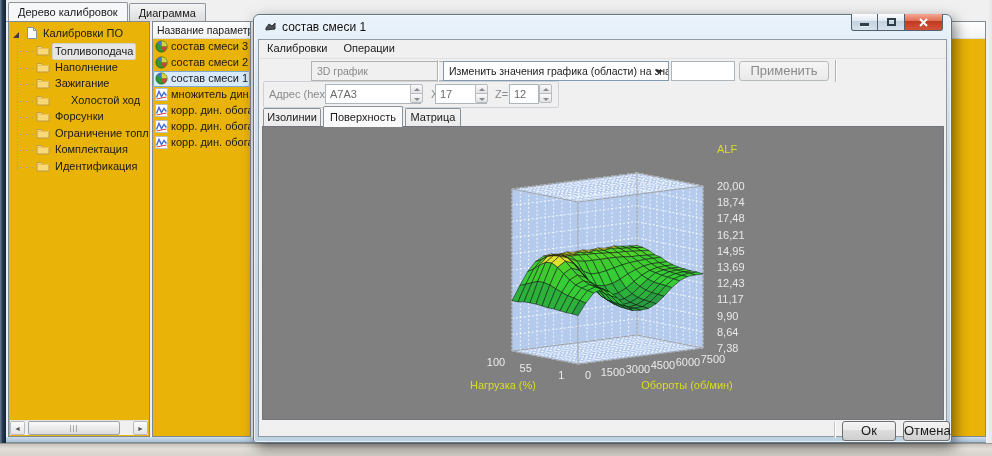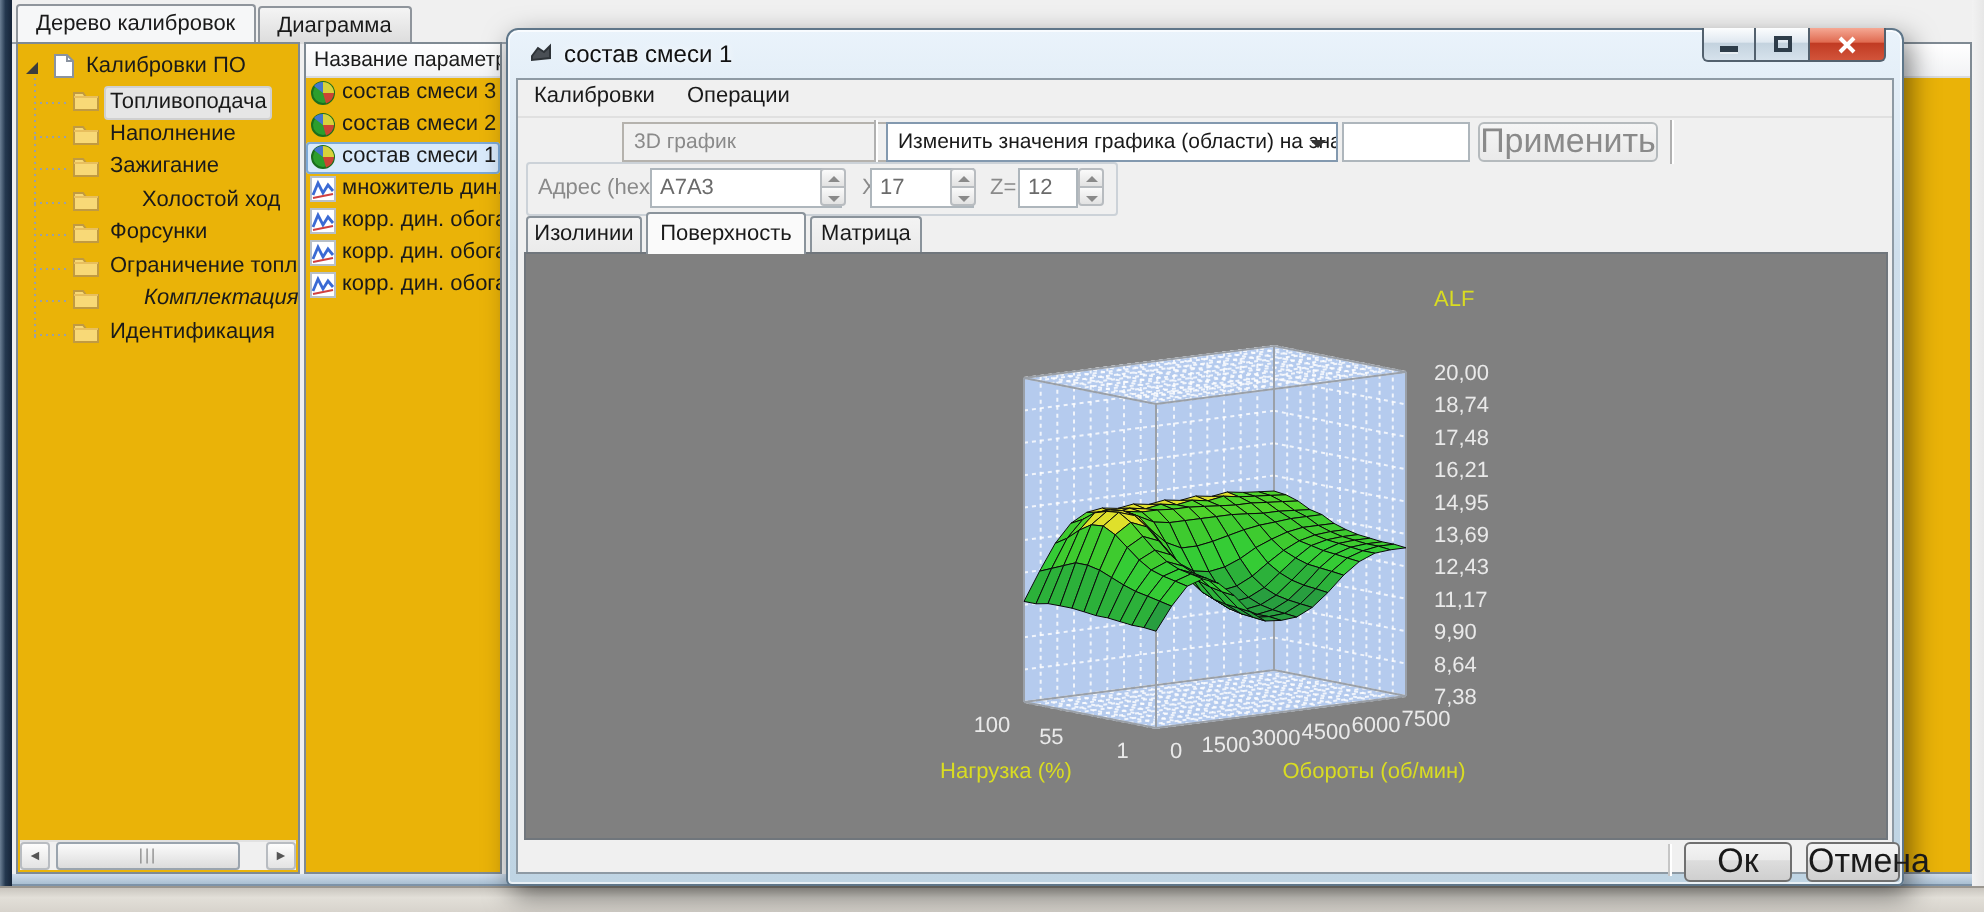--- a/index.html
+++ b/index.html
@@ -71,21 +71,21 @@
   .combo{position:absolute;height:20px;border:1px solid #8399af;background:#fff;line-height:18px;
     padding:0 18px 0 5px;white-space:nowrap;overflow:hidden;font-size:10.5px;}
   .combo .arrow{position:absolute;right:5px;top:8px;width:0;height:0;
     border-left:4px solid transparent;border-right:4px solid transparent;border-top:4px solid #333;}
   .combo.disabled{background:#f0f0f0;border-color:#b5b2ad;color:#8a8a8a;}
   .combo.disabled .arrow{border-top-color:#a0a0a0;}
   .tb-sep{position:absolute;width:2px;height:22px;border-left:1px solid #b0b0b0;border-right:1px solid #ffffff;}
   .textfield{position:absolute;height:20px;border:1px solid #aeb6bc;background:#fff;padding:0 4px;font-size:11px;
     font-family:"Liberation Sans","DejaVu Sans",sans-serif;}
   .btn{position:absolute;height:20px;border:1px solid #707070;border-radius:3px;text-align:center;line-height:18px;
-    background:linear-gradient(#f4f4f4,#ebebeb 45%,#dddddd 46%,#cfcfcf);font-size:17px;}
+    background:linear-gradient(#f4f4f4,#ebebeb 45%,#dddddd 46%,#cfcfcf);font-size:13px;}
   .btn.disabled{border-color:#b5babd;background:linear-gradient(#f5f5f5,#eaeaea);color:#8a8a8a;}
   
   .grp{position:absolute;border:1px solid #ccd2d8;border-radius:2px;background:transparent;}
   .dim-label{position:absolute;color:#8a8a8a;white-space:nowrap;}
   .spin{position:absolute;width:13px;height:20px;}
   .spin .u,.spin .d{position:absolute;left:0;width:13px;height:10px;border:1px solid #b8bcc0;
     background:linear-gradient(#fafafa,#e2e2e2);}
   .spin .u{top:0;border-radius:2px 2px 0 0;}
   .spin .d{top:9px;border-radius:0 0 2px 2px;}
   .spin i{position:absolute;left:3px;width:0;height:0;border-left:3px solid transparent;border-right:3px solid transparent;}
@@ -169,21 +169,21 @@
               <path d="M1,4.5 h12" stroke="#e8bf5e"></path>
             </svg></span>
           <span class="tree-label" style="position: absolute; left: 43px; top: 0px;">Ограничение топливопод</span>
         </div>
         <div class="tree-row" style="top: 120px;">
           <span class="dotline-h" style="left: 8px; top: 8px; width: 18px;"></span>
           <span style="position: absolute; left: 27px; top: 1px;"><svg width="14" height="12">
               <path d="M1,2.5 h4.5 l1.5,2 h6 v6.5 h-12 z" fill="#f8d977" stroke="#c09a42"></path>
               <path d="M1,4.5 h12" stroke="#e8bf5e"></path>
             </svg></span>
-          <span class="tree-label" style="position: absolute; left: 60px; top: 0px; font-style: italic;">Комплектация</span>
+          <span class="tree-label" style="position: absolute; left: 43px; top: 0px;">Комплектация</span>
         </div>
         <div class="tree-row" style="top: 136.5px;">
           <span class="dotline-h" style="left: 8px; top: 8px; width: 18px;"></span>
           <span style="position: absolute; left: 27px; top: 1px;"><svg width="14" height="12">
               <path d="M1,2.5 h4.5 l1.5,2 h6 v6.5 h-12 z" fill="#f8d977" stroke="#c09a42"></path>
               <path d="M1,4.5 h12" stroke="#e8bf5e"></path>
             </svg></span>
           <span class="tree-label" style="position: absolute; left: 43px; top: 0px;">Идентификация</span>
         </div>
       </div>

